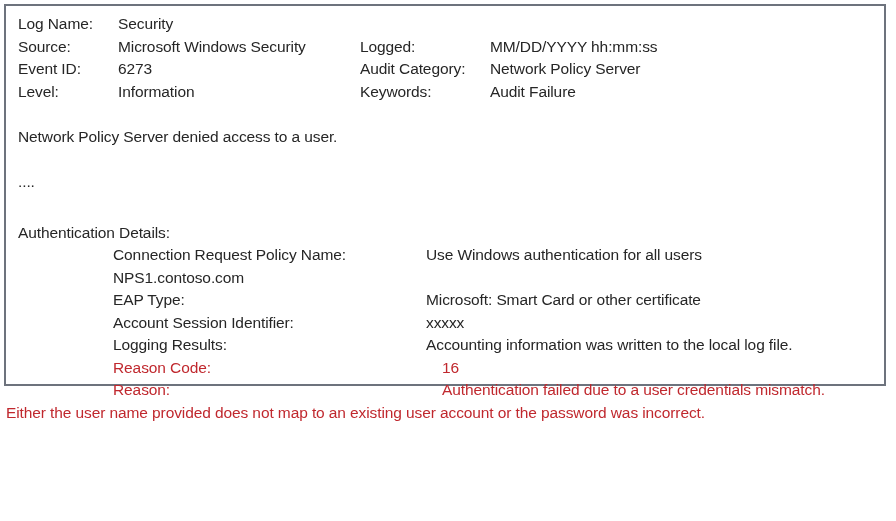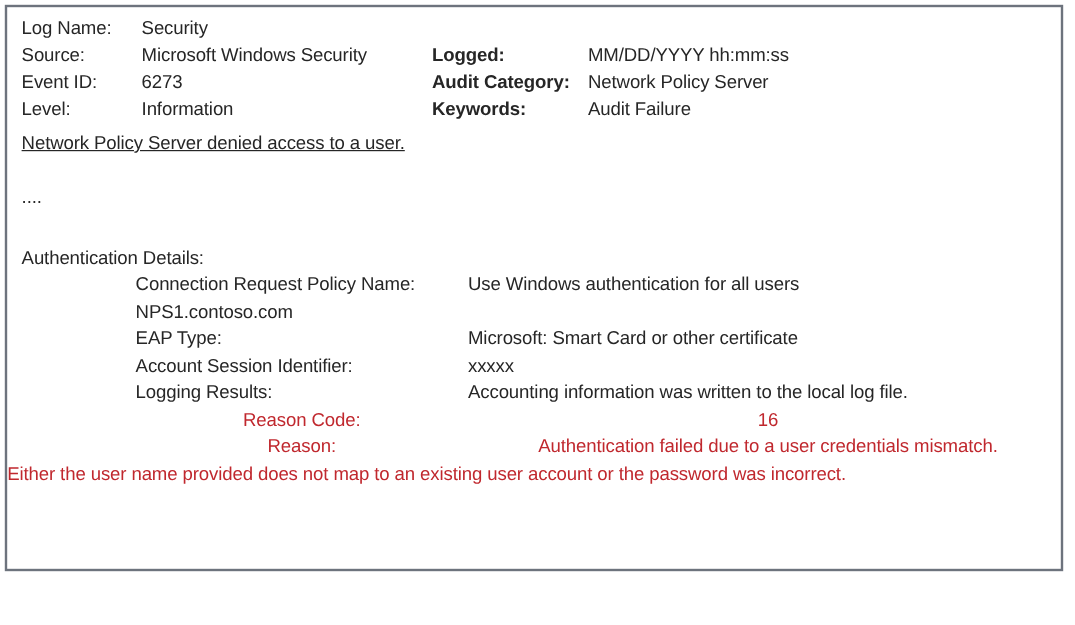--- a/index.html
+++ b/index.html
@@ -14,42 +14,42 @@
     background: var(--bg);
     font-family: "Liberation Sans", "DejaVu Sans", sans-serif;
     font-size: 15.5px;
     letter-spacing: -0.1px;
     color: var(--text);
     overflow: hidden;
   }
   .frame {
     position: absolute;
     left: 4px; top: 4px;
-    width: 882px; height: 472px;
+    width: 882px; height: 382px;
     border: 2px solid var(--border);
     background: var(--bg);
     padding: 9px 10px 0 12px;
   }
   .line { height: 22.5px; white-space: nowrap; }
   
   .hrow { display: flex; height: 22.5px; white-space: nowrap; }
   .hlabel  { width: 100px; flex-shrink: 0; }
   .hvalue  { width: 242px; flex-shrink: 0; }
   .hvalue-only { flex: 1; }
-  .hlabel2 { width: 130px; flex-shrink: 0; font-weight: bold; }
+  .hlabel2 { width: 130px; flex-shrink: 0; }
   .hvalue2 { flex: 1; }
   
-  .description { margin-top: 6px; text-decoration: underline; }
+  .description { margin-top: 23px; }
   .ellipsis    { margin-top: 22.5px; }
   .section-title { margin-top: 28px; }
   
-  .drow { display: flex; height: 22.5px; margin-left: 95px; white-space: nowrap; }
+  .drow { display: flex; height: 22.5px; margin-left: 95px; white-space: nowrap; gap: 36px; }
   .dlabel { width: 277px; flex-shrink: 0; }
   .dvalue { flex: 1; }
-  .red { color: var(--alert); text-align: center; }
+  .red { color: var(--alert); }
   .red .dvalue { padding-left: 16px; }
   .footnote { margin-left: -12px; color: var(--alert); height: 22.5px; white-space: nowrap; }
 </style>
 </head>
 <body>
 
 <div class="frame">
 
   <div>
     <div class="hrow">

